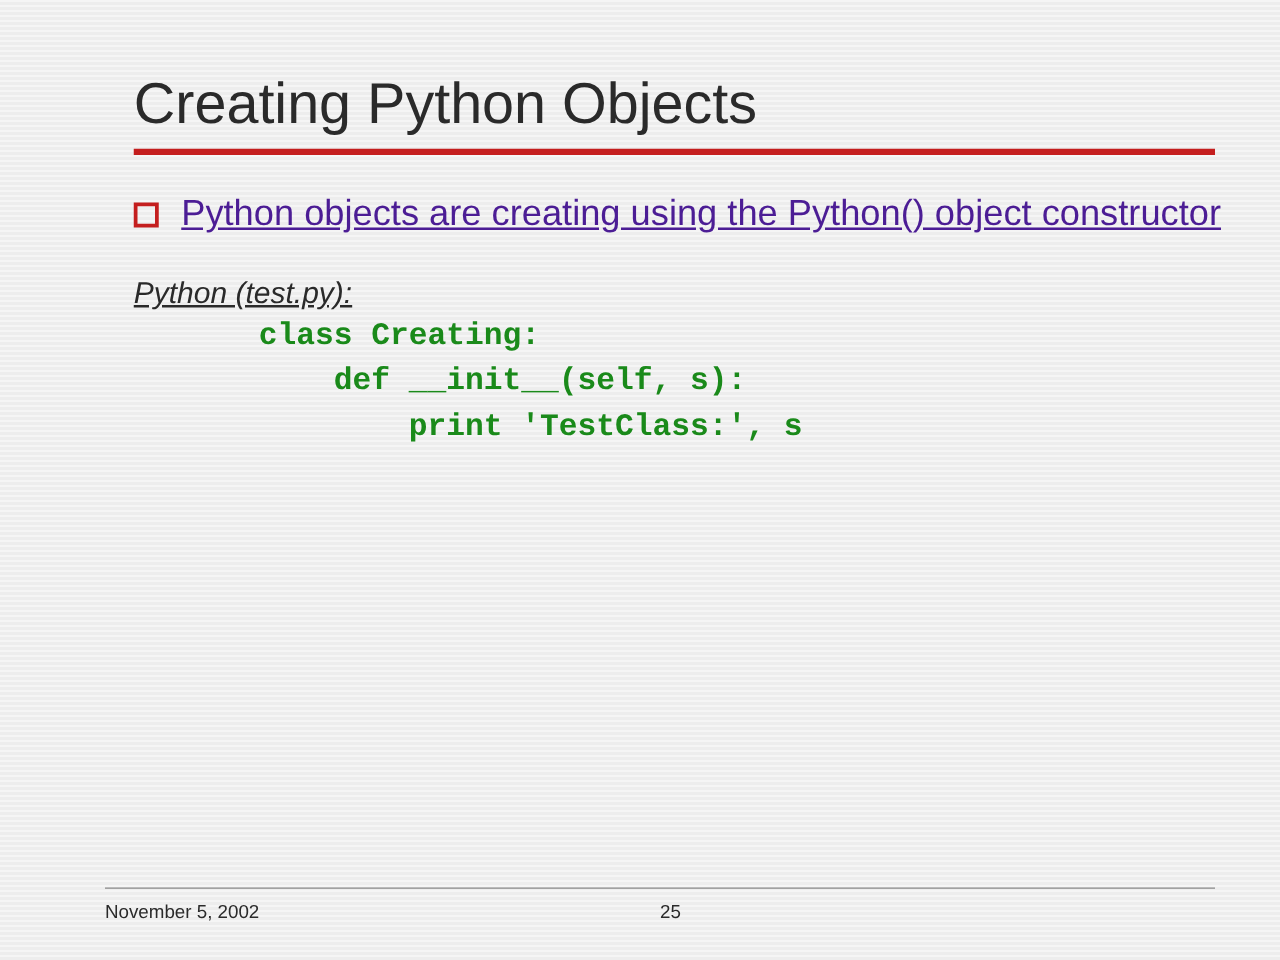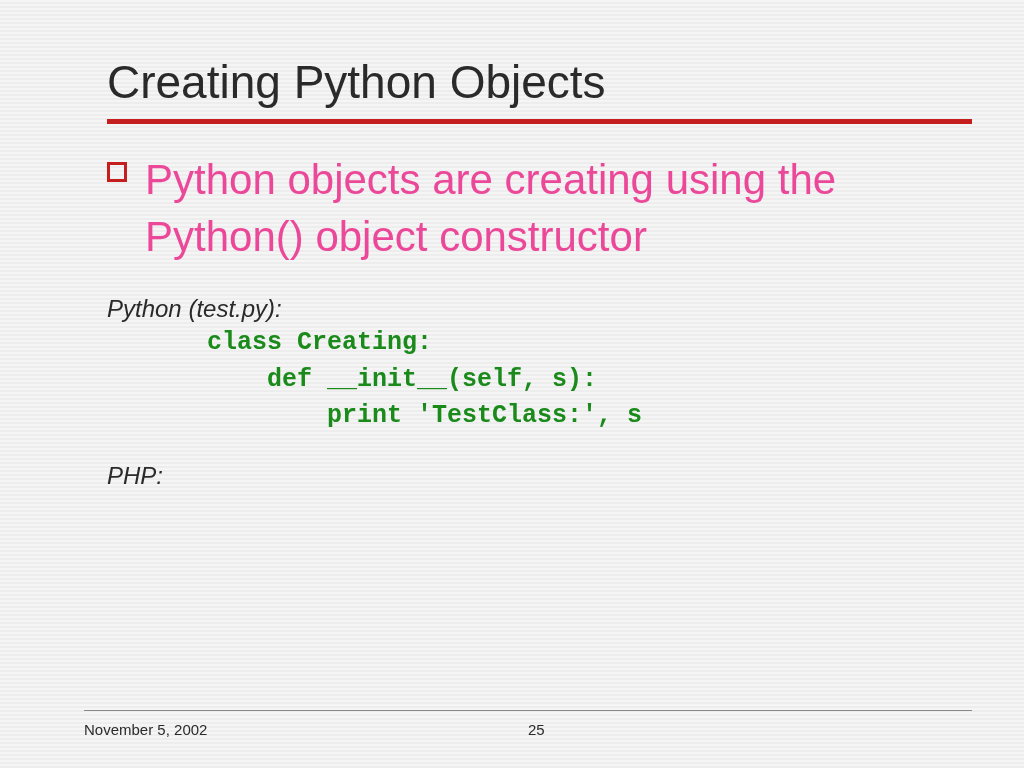--- a/index.html
+++ b/index.html
@@ -50,32 +50,34 @@
     }
     .bullet-box {
       width: 20px;
       height: 20px;
       border: 3px solid #c41e1e;
       margin-right: 18px;
       margin-top: 10px;
       flex-shrink: 0;
     }
     .bullet-text {
-      font-size: 42px;
-      color: #ec4899;
+      font-size: 29px;
+      color: #4c1d95;
       line-height: 1.35;
       font-family: Verdana, Arial, sans-serif;
+      text-decoration: underline;
     }
     .code-label {
       font-size: 24px;
       font-style: italic;
       color: #2a2a2a;
       font-family: Verdana, Arial, sans-serif;
       margin-top: 18px;
       margin-bottom: 2px;
+      text-decoration: underline;
     }
     .code-block {
       font-family: "Courier New", Courier, monospace;
       font-size: 25px;
       font-weight: bold;
       color: #1a8a1a;
       line-height: 1.45;
       margin-left: 100px;
       white-space: pre;
     }
@@ -121,21 +123,20 @@
   <div class="bullet-row">
     <div class="bullet-box"></div>
     <div class="bullet-text">Python objects are creating using the Python() object constructor</div>
   </div>
 
   <div class="code-label">Python (test.py):</div>
   <div class="code-block"><span>class Creating:</span>
 <span>    def __init__(self, s):</span>
 <span>        print 'TestClass:', s</span></div>
 
-  <div class="code-label" style="margin-top:28px;">PHP:</div>
 </div>
 
 <div class="footer">
   <div class="footer-line"></div>
   <div class="footer-content">
     <div class="footer-date">November 5, 2002</div>
     <div class="footer-page">25</div>
   </div>
 </div>
 

